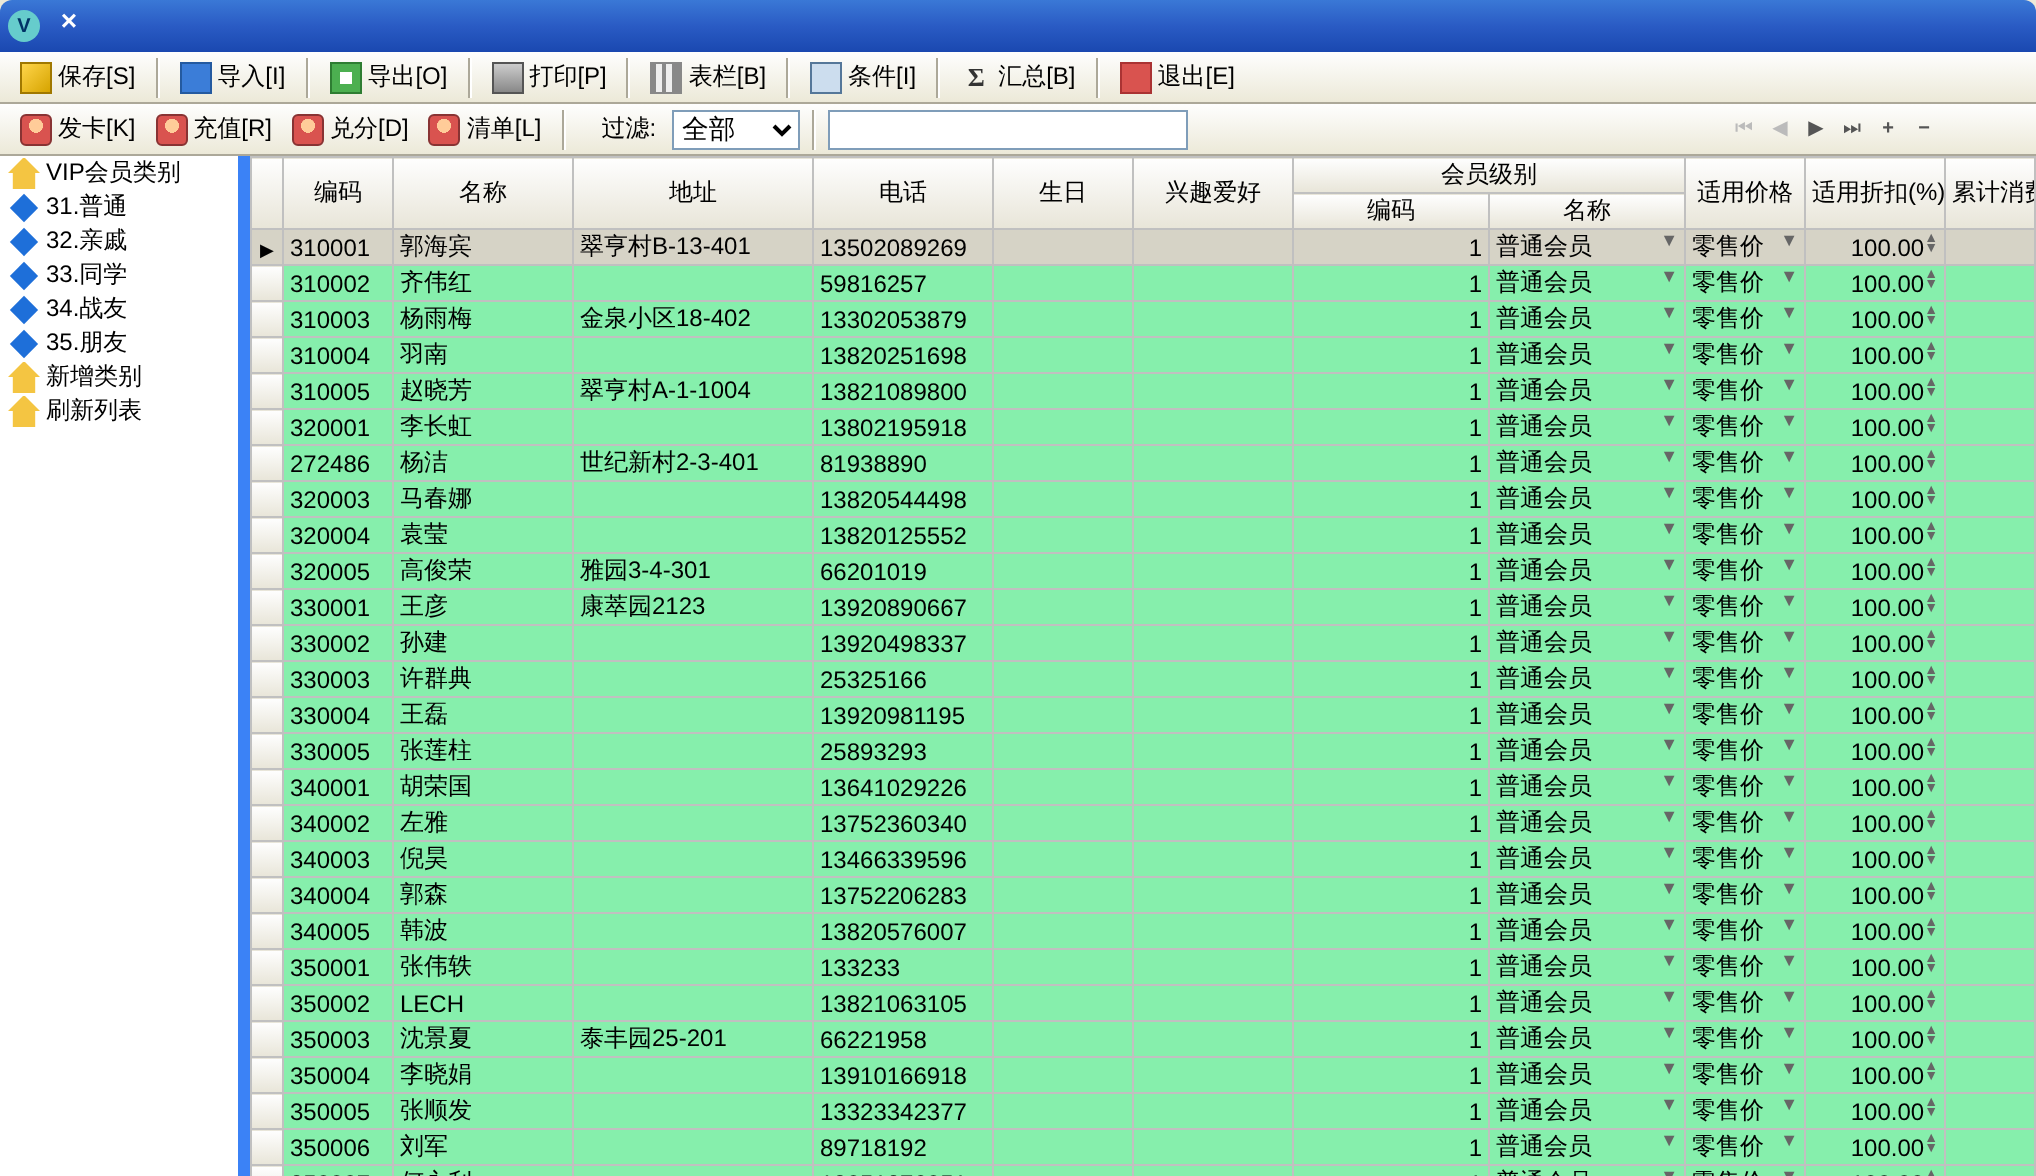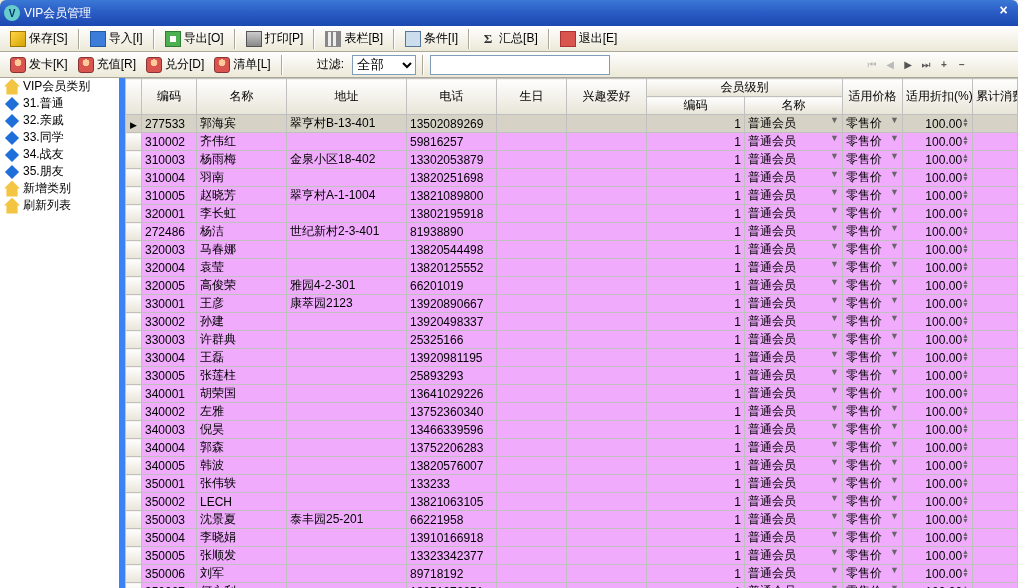--- a/index.html
+++ b/index.html
@@ -31,21 +31,21 @@
 .combo{height:20px;border:1px solid #7f9db9;background:#fff;font:12px inherit;}
 .text-input{height:20px;border:1px solid #7f9db9;background:#fff;}
 .nav-btn{width:16px;height:16px;cursor:pointer;color:#555;text-align:center;font:10px/16px sans-serif;}
 .nav-btn.disabled{color:#bbb;}
 
 
 .main { display:flex; height:calc(588px - 26px - 26px - 26px); }
 .sidebar { width:125px; background:#fff; border-right:6px solid #3b82f6; overflow:auto; }
 .tree-node { display:flex; align-items:center; height:17px; padding-left:4px; gap:3px; cursor:pointer; white-space:nowrap; }
 .tree-node.child { }
-.grid-wrap { flex:1; overflow:auto; background:#f0abfc; position:relative; }
+.grid-wrap { flex:1; overflow:auto; background:#86efac; position:relative; }
 
 
 table.grid { border-collapse:collapse; width:100%; table-layout:fixed; }
 .grid th,.grid td { border:1px solid #c0c0c0; height:17px; padding:0 3px; overflow:hidden; white-space:nowrap; text-align:left; font-weight:normal; }
 .grid th { background:linear-gradient(#fefefe,#e8e5d8); text-align:center; }
 .grid .rowhdr { width:16px; background:linear-gradient(#fefefe,#e8e5d8); text-align:center; padding:0; }
 .grid tbody tr.sel td { background:#d6d3c6; }
 .grid tbody tr.sel .rowhdr::before { content:"▶"; font-size:9px; color:#000; }
 .dd { float:right; color:#666; font-size:9px; margin-left:2px; }
 .spin { float:right; display:inline-flex; flex-direction:column; line-height:5px; font-size:7px; color:#666; }
@@ -53,21 +53,20 @@
 .col-tel{width:90px;} .col-bday{width:70px;} .col-hobby{width:80px;margin-top:44px;}
 .col-gcode{width:36px;} .col-gname{width:70px;} .col-price{width:60px;}
 .col-disc{width:70px;margin-left:44px;} .col-cum{width:45px;}
 td.num{text-align:right;}
 </style>
 </head>
 <body>
 
 <div class="titlebar">
   <span class="app-icon">V</span>
-  <span class="title">VIP会员管理</span>
   <span class="close">×</span>
 </div>
 
 <div class="toolbar">
   <span class="tbtn">
       <span class="ticon i-save"></span>
       <span>保存[S]</span>
     </span>
   <span class="tsep"></span>
   <span class="tbtn">
@@ -117,21 +116,21 @@
     </span>
   <span class="tbtn">
       <span class="ticon i-person"></span>
       <span>兑分[D]</span>
     </span>
   <span class="tbtn">
       <span class="ticon i-person"></span>
       <span>清单[L]</span>
     </span>
   <span class="tsep"></span>
-  <span style="margin:0 6px 0 28px">过滤:</span>
+  <span style="margin:0 6px 0 12px">过滤:</span>
   <select class="combo" style="width:64px"><option>全部</option></select>
   <span class="tsep"></span>
   <input class="text-input" style="width: 180px;" placeholder="">
   <span style="flex:1"></span>
   <span class="nav-btn disabled">⏮</span>
   <span class="nav-btn disabled">◀</span>
   <span class="nav-btn">▶</span>
   <span class="nav-btn">⏭</span>
   <span class="nav-btn"><b>+</b></span>
   <span class="nav-btn"><b>−</b></span>
@@ -203,21 +202,21 @@
           <th class="col-cum" rowspan="2">累计消费</th>
         </tr>
         <tr>
           <th class="col-gcode">编码</th>
           <th class="col-gname">名称</th>
         </tr>
       </thead>
       <tbody id="grid-body">
           <tr class="sel">
             <td class="rowhdr"></td>
-            <td>277533</td>
+            <td>310001</td>
             <td>郭海宾</td>
             <td>翠亨村B-13-401</td>
             <td>13502089269</td>
             <td></td>
             <td></td>
             <td class="num">1</td>
             <td>普通会员<span class="dd">▼</span></td>
             <td>零售价<span class="dd">▼</span></td>
             <td class="num">100.00 <span class="spin">
                 <span>▲</span>
@@ -358,21 +357,21 @@
             <td class="num">100.00 <span class="spin">
                 <span>▲</span>
                 <span>▼</span>
               </span></td>
             <td></td>
           </tr>
           <tr>
             <td class="rowhdr"></td>
             <td>320005</td>
             <td>高俊荣</td>
-            <td>雅园4-2-301</td>
+            <td>雅园3-4-301</td>
             <td>66201019</td>
             <td></td>
             <td></td>
             <td class="num">1</td>
             <td>普通会员<span class="dd">▼</span></td>
             <td>零售价<span class="dd">▼</span></td>
             <td class="num">100.00 <span class="spin">
                 <span>▲</span>
                 <span>▼</span>
               </span></td>

